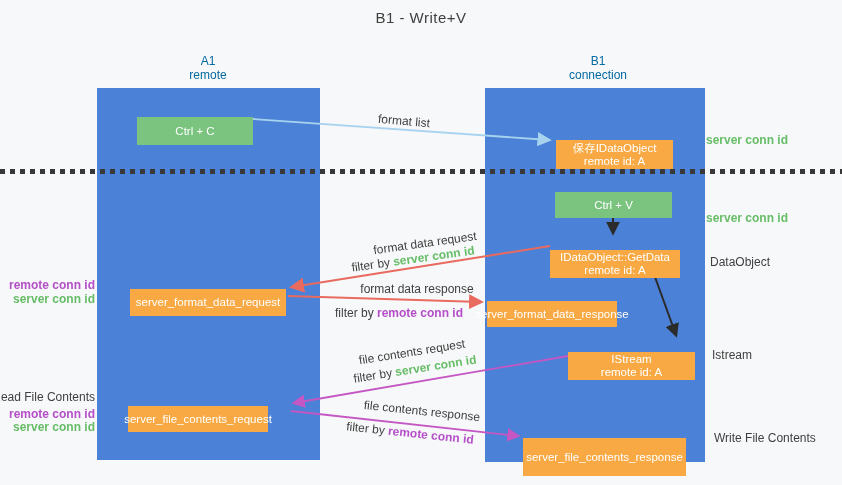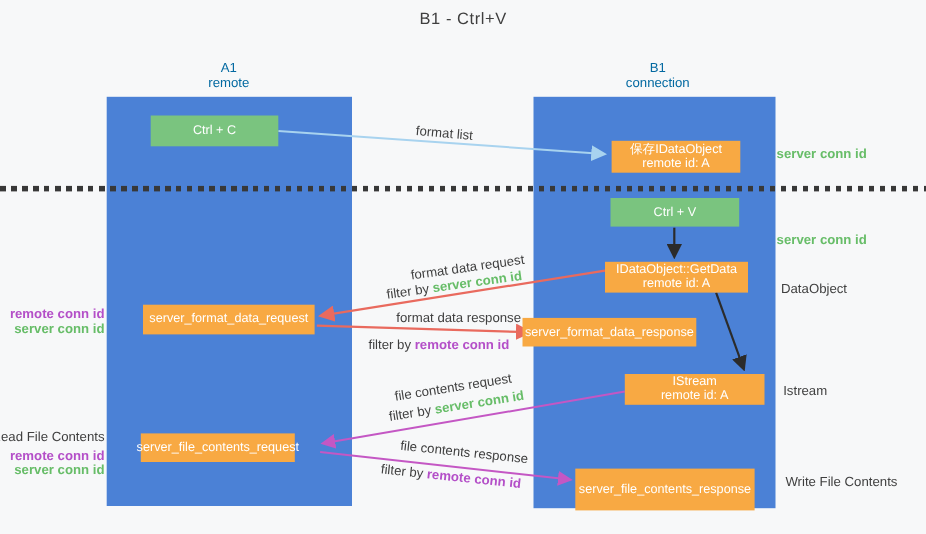--- a/index.html
+++ b/index.html
@@ -19,30 +19,30 @@
   .col-header.right{left:538px;top:54px;width:120px;}
 
   .column{position:absolute;background:var(--column-blue);}
   .column.left{left:97px;top:88px;width:223px;height:372px;}
   .column.right{left:485px;top:88px;width:220px;height:374px;}
 
   .dotted{position:absolute;left:0;top:169px;width:842px;height:5px;z-index:5;
           background:repeating-linear-gradient(90deg,var(--dotted-line) 0 5px,transparent 5px 10px);}
 
   .node{position:absolute;z-index:3;display:flex;flex-direction:column;align-items:center;
-        justify-content:center;color:#fff;font-size:11.5px;line-height:13px;text-align:center;}
+        justify-content:center;color:#fff;font-size:11.5px;line-height:13px;text-align:center;margin-top:12px;}
   .node.green{background:var(--box-green);}
   .node.orange{background:var(--box-orange);}
 
   .n-ctrlc{left:137px;top:105px;width:116px;height:28px;}
   .n-save{left:556px;top:128px;width:117px;height:29px;}
   .n-ctrlv{left:555px;top:180px;width:117px;height:26px;}
   .n-getdata{left:550px;top:238px;width:130px;height:28px;}
   .n-freq{left:130px;top:277px;width:156px;height:27px;text-align:center;}
-  .n-fresp{left:475px;top:289px;width:158px;height:26px;text-align:right;}
+  .n-fresp{left:487px;top:289px;width:130px;height:26px;text-align:right;}
   .n-istream{left:568px;top:340px;width:127px;height:28px;}
   .n-fcreq{left:128px;top:394px;width:140px;height:26px;}
   .n-fcresp{left:523px;top:426px;width:163px;height:38px;}
 
   .lbl{position:absolute;z-index:4;font-size:12px;color:var(--text-dark);white-space:nowrap;}
   .lbl.rot{transform-origin:center;transform:translate(-50%,-50%) rotate(var(--r,0deg));}
   .bold-green{color:var(--text-green);font-weight:bold;}
   .bold-purple{color:var(--text-purple);font-weight:bold;}
   .side-stack{position:absolute;z-index:4;text-align:right;font-size:12px;line-height:13.5px;white-space:nowrap;}
 
@@ -53,21 +53,21 @@
   .a-blu{stroke:var(--arrow-blue);stroke-width:1.8;}
   .m-red{fill:var(--arrow-red);} .m-mag{fill:var(--arrow-magenta);}
   .m-blk{fill:var(--arrow-black);} .m-blu{fill:var(--arrow-blue);}
 </style>
 </head>
 <body>
 
 <div class="canvas">
 
   <div class="title">
-    <div>B1 - Ctrl+V</div>
+    <div>B1 - Write+V</div>
   </div>
 
   <div class="col-header left">
     <div>A1</div>
     <div>remote</div>
   </div>
   <div class="col-header right">
     <div>B1</div>
     <div>connection</div>
   </div>

